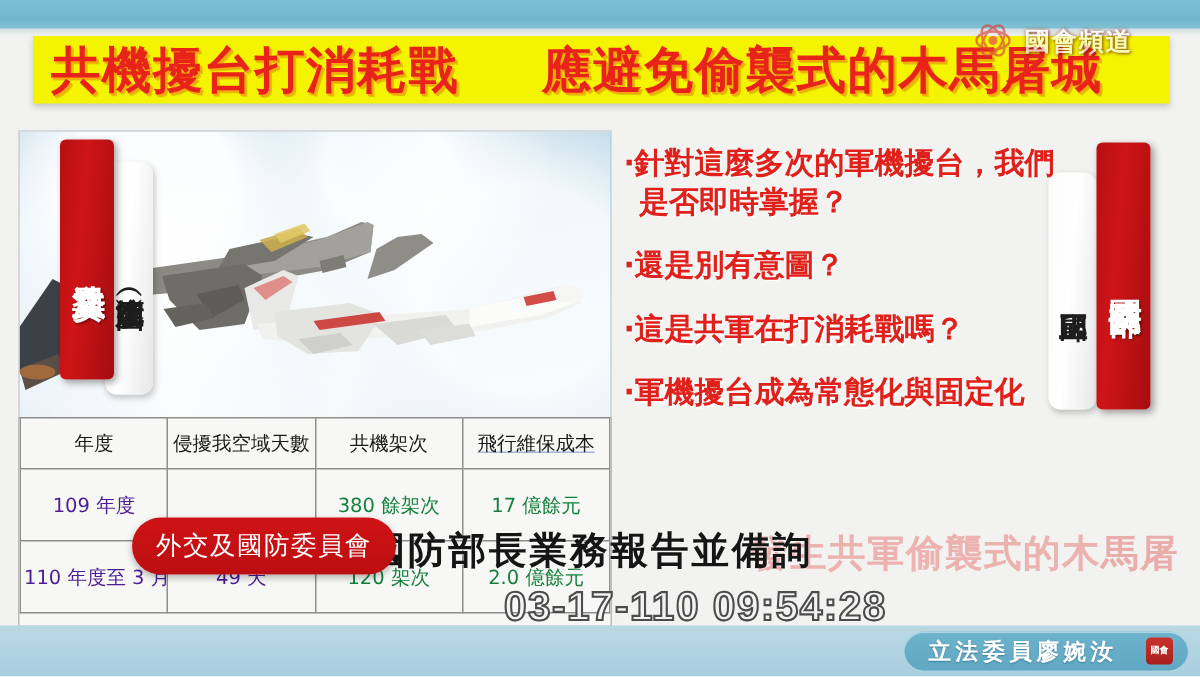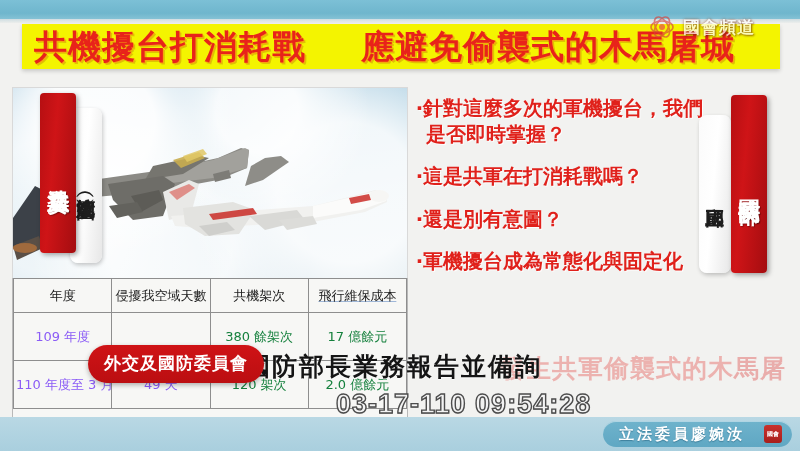--- a/index.html
+++ b/index.html
@@ -116,37 +116,37 @@
     position:absolute; left:12px; top:278px; width:396px; height:140px;
     background:#f7f7f5;
     border:1px solid #b9b9b9; border-top:none;
     overflow:hidden;
   }
   table.gov { width:100%; border-collapse:collapse; table-layout:fixed;border-radius:17px; }
   table.gov th, table.gov td {
     border:1px solid #8e8e8e;
     text-align:center;
     font-size:13px;
-    color:#8b5cf6;
+    color:#4c1d95;
     padding:6px 2px;
     font-weight:normal;
     white-space:nowrap;
     overflow:hidden;
   }
   table.gov th { font-size:13px; height:34px; color:#1a1a1a; }
   table.gov th.ul { text-decoration:underline; text-decoration-color:#9fb7d8; }
   table.gov td { height:48px; font-size:13px; }
   table.gov td.dim { color:#15803d; }
 
   
   .pill-committee {
     position:absolute; left:88px; top:345px;
     padding:7px 16px 8px 16px;
     background:linear-gradient(180deg,#cf1316 0%,#bb0e11 100%);
-    color:#fff; font-weight:bold; font-size:17px; letter-spacing:1px;
+    color:#fff; font-weight:normal; font-size:17px; letter-spacing:1px;
     border-radius:26px;
     box-shadow:0 2px 5px rgba(0,0,0,.3);
     white-space:nowrap;
     z-index:5;
   }
 
   
   .subtitle {
     position:absolute; left:245px; top:350px;
     color:#151515; font-weight:bold; font-size:25px; letter-spacing:2px;
@@ -276,24 +276,24 @@
   <div class="plate plate-red" id="plate-left-red">
     <span class="vtext vtext-red">立法委員</span>
   </div>
 
   <div class="bullets">
     <div class="bullet">
       <span class="dot">‧</span><span>針對這麼多次的軍機擾台，我們</span>
       <span class="b-indent">是否即時掌握？</span>
     </div>
     <div class="bullet">
+      <span class="dot">‧</span><span>還是別有意圖？</span>
+    </div>
+    <div class="bullet">
       <span class="dot">‧</span><span>這是共軍在打消耗戰嗎？</span>
-    </div>
-    <div class="bullet">
-      <span class="dot">‧</span><span>還是別有意圖？</span>
     </div>
     <div class="bullet">
       <span class="dot">‧</span><span>軍機擾台成為常態化與固定化</span>
     </div>
   </div>
 
   <div class="plate plate-white" id="plate-right-white">
     <span class="vtext vtext-black">邱國正</span>
   </div>
   <div class="plate plate-red" id="plate-right-red">

